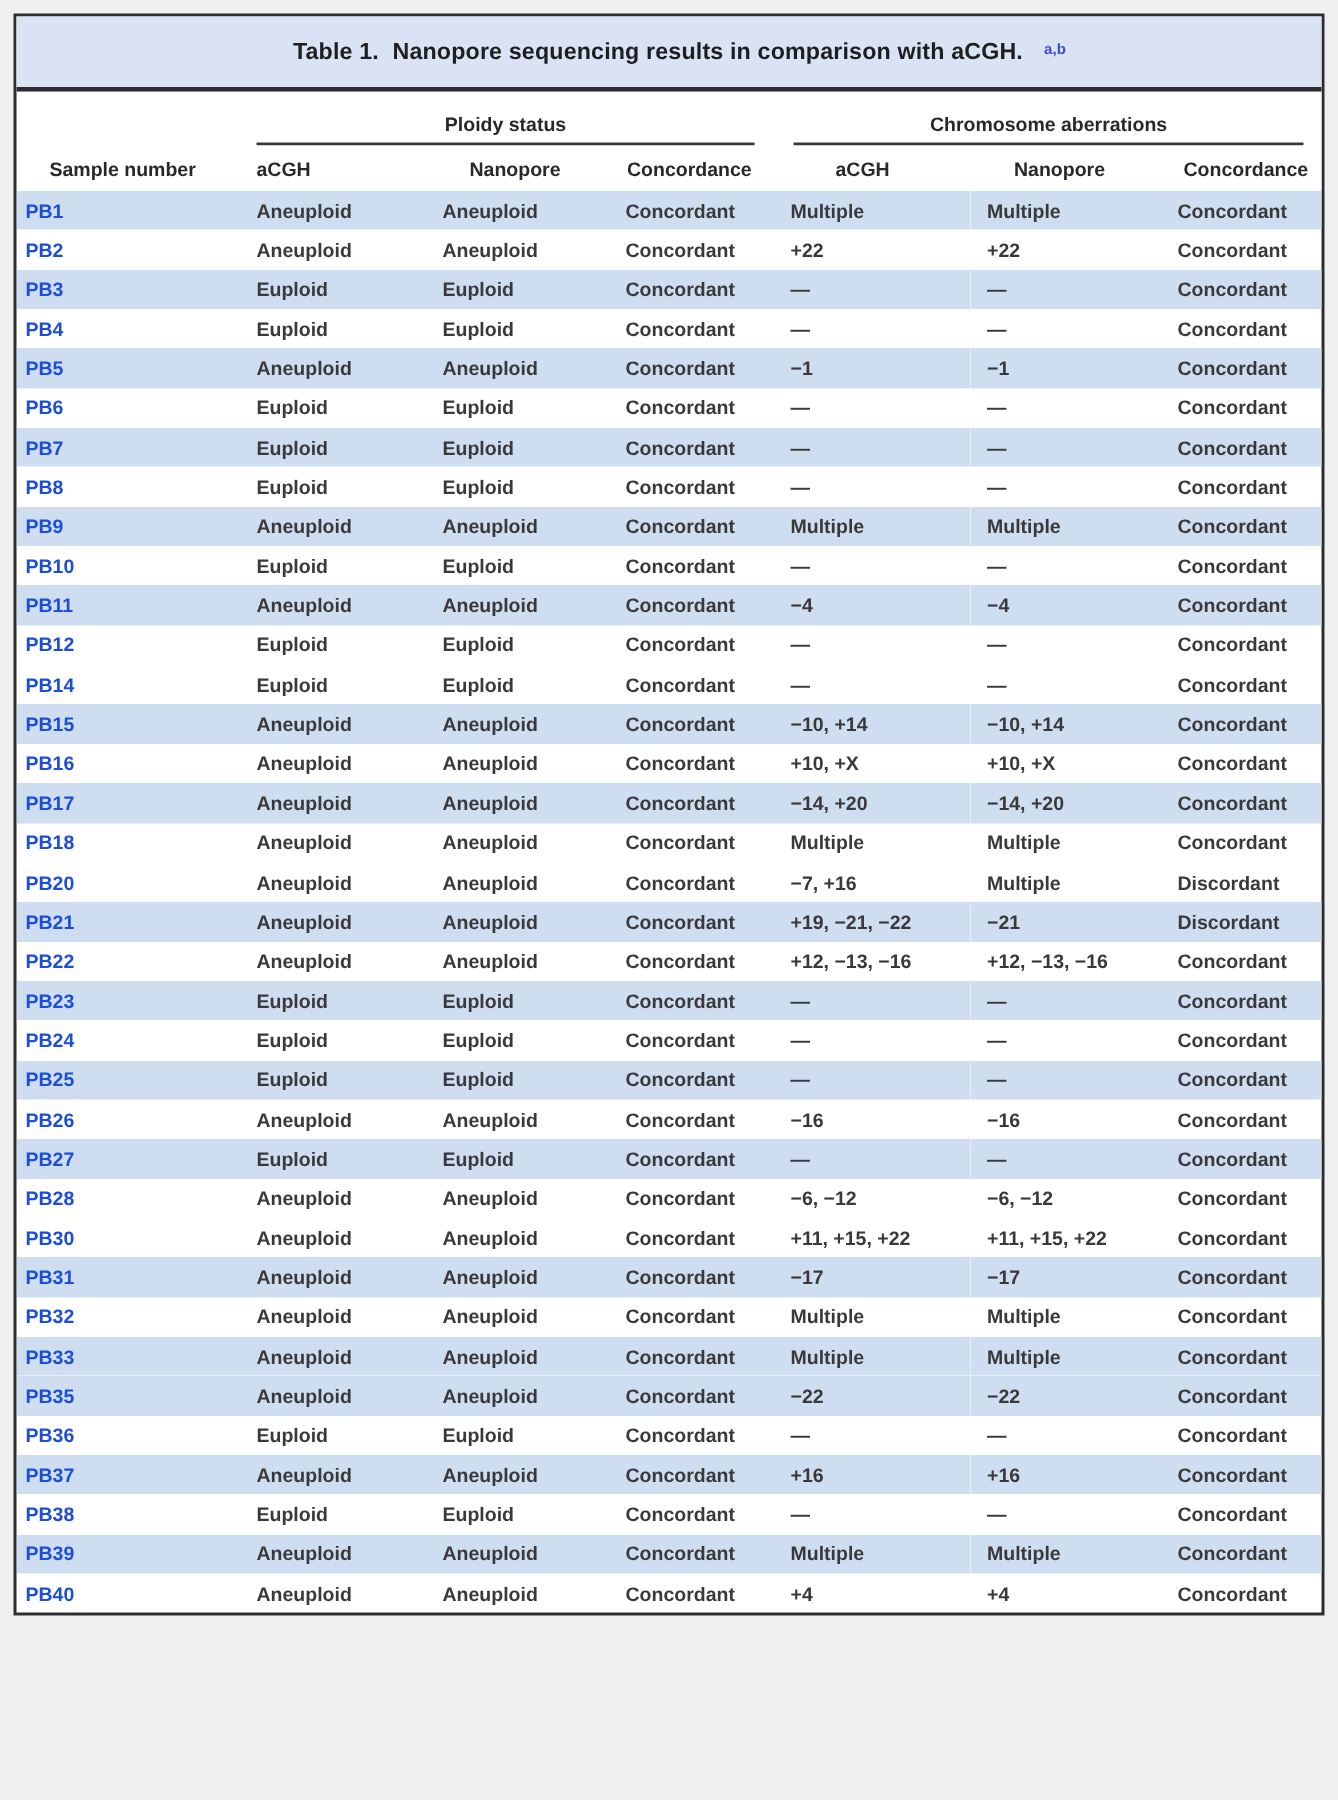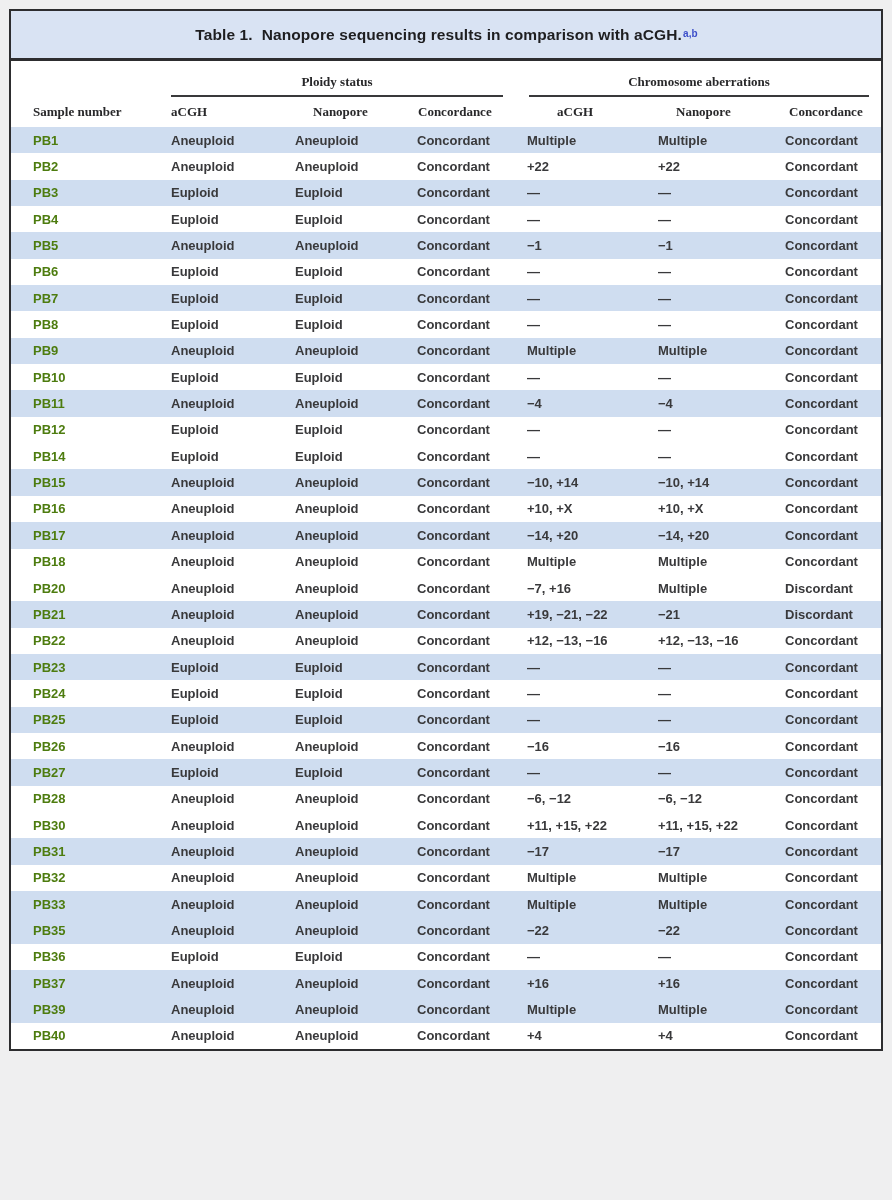--- a/index.html
+++ b/index.html
@@ -29,38 +29,37 @@
     background:var(--title-bg);
     border-bottom:3px solid var(--border);
     display:flex;align-items:center;justify-content:center;
     font-size:15.5px;font-weight:bold;color:#1e1e20;
     letter-spacing:.1px;
   }
   .title-bar .tlabel{margin-right:9px;}
   .title-bar sup{
     color:var(--sup);
     font-size:10px;font-weight:bold;
-    position:relative;top:-1px;left:1px;
+    position:relative;top:-1px;left:14px;
   }
   table{
     border-collapse:collapse;
     table-layout:fixed;
     width:870px;
   }
   th,td{
     text-align:left;
     white-space:nowrap;
     overflow:hidden;
     padding:0;
   }
   thead th{
     font-size:13px;font-weight:bold;color:#28282a;
     vertical-align:bottom;
     background:#ffffff;
-    font-family:Liberation Serif, serif;
   }
   .group-row th{height:36px;}
   .grp{
     text-align:center;
     font-weight:bold;
     padding-bottom:5px;
     border-bottom:2px solid var(--rule);
   }
   .grp-ploidy{margin:8px 13px 0 11px;}
   .grp-chrom{margin:8px 12px 0 13px;}
@@ -72,21 +71,21 @@
   .hc5{padding-left:41px;}
   .hc6{padding-left:29px;}
   .hc7{padding-left:15px;}
   tbody td{
     height:26.35px;
     font-size:13px;
     font-weight:bold;
     color:#39393b;
     padding-left:11px;
   }
-  tbody td:first-child{padding-left:22px;color:#4d7c0f;}
+  tbody td:first-child{padding-left:6px;color:#1d4ed8;}
   tbody tr.band{background:var(--band);}
 </style>
 </head>
 <body>
 
 <div class="table-card">
   <div class="title-bar">
     <span class="tlabel">Table 1.</span>
     <span>Nanopore sequencing results in comparison with aCGH.</span>
     <sup>a,b</sup>
@@ -417,20 +416,29 @@
         </tr>
         <tr class="band">
           <td>PB37</td>
           <td>Aneuploid</td>
           <td>Aneuploid</td>
           <td>Concordant</td>
           <td>+16</td>
           <td>+16</td>
           <td>Concordant</td>
         </tr>
+        <tr>
+          <td>PB38</td>
+          <td>Euploid</td>
+          <td>Euploid</td>
+          <td>Concordant</td>
+          <td>—</td>
+          <td>—</td>
+          <td>Concordant</td>
+        </tr>
         <tr class="band">
           <td>PB39</td>
           <td>Aneuploid</td>
           <td>Aneuploid</td>
           <td>Concordant</td>
           <td>Multiple</td>
           <td>Multiple</td>
           <td>Concordant</td>
         </tr>
         <tr>

